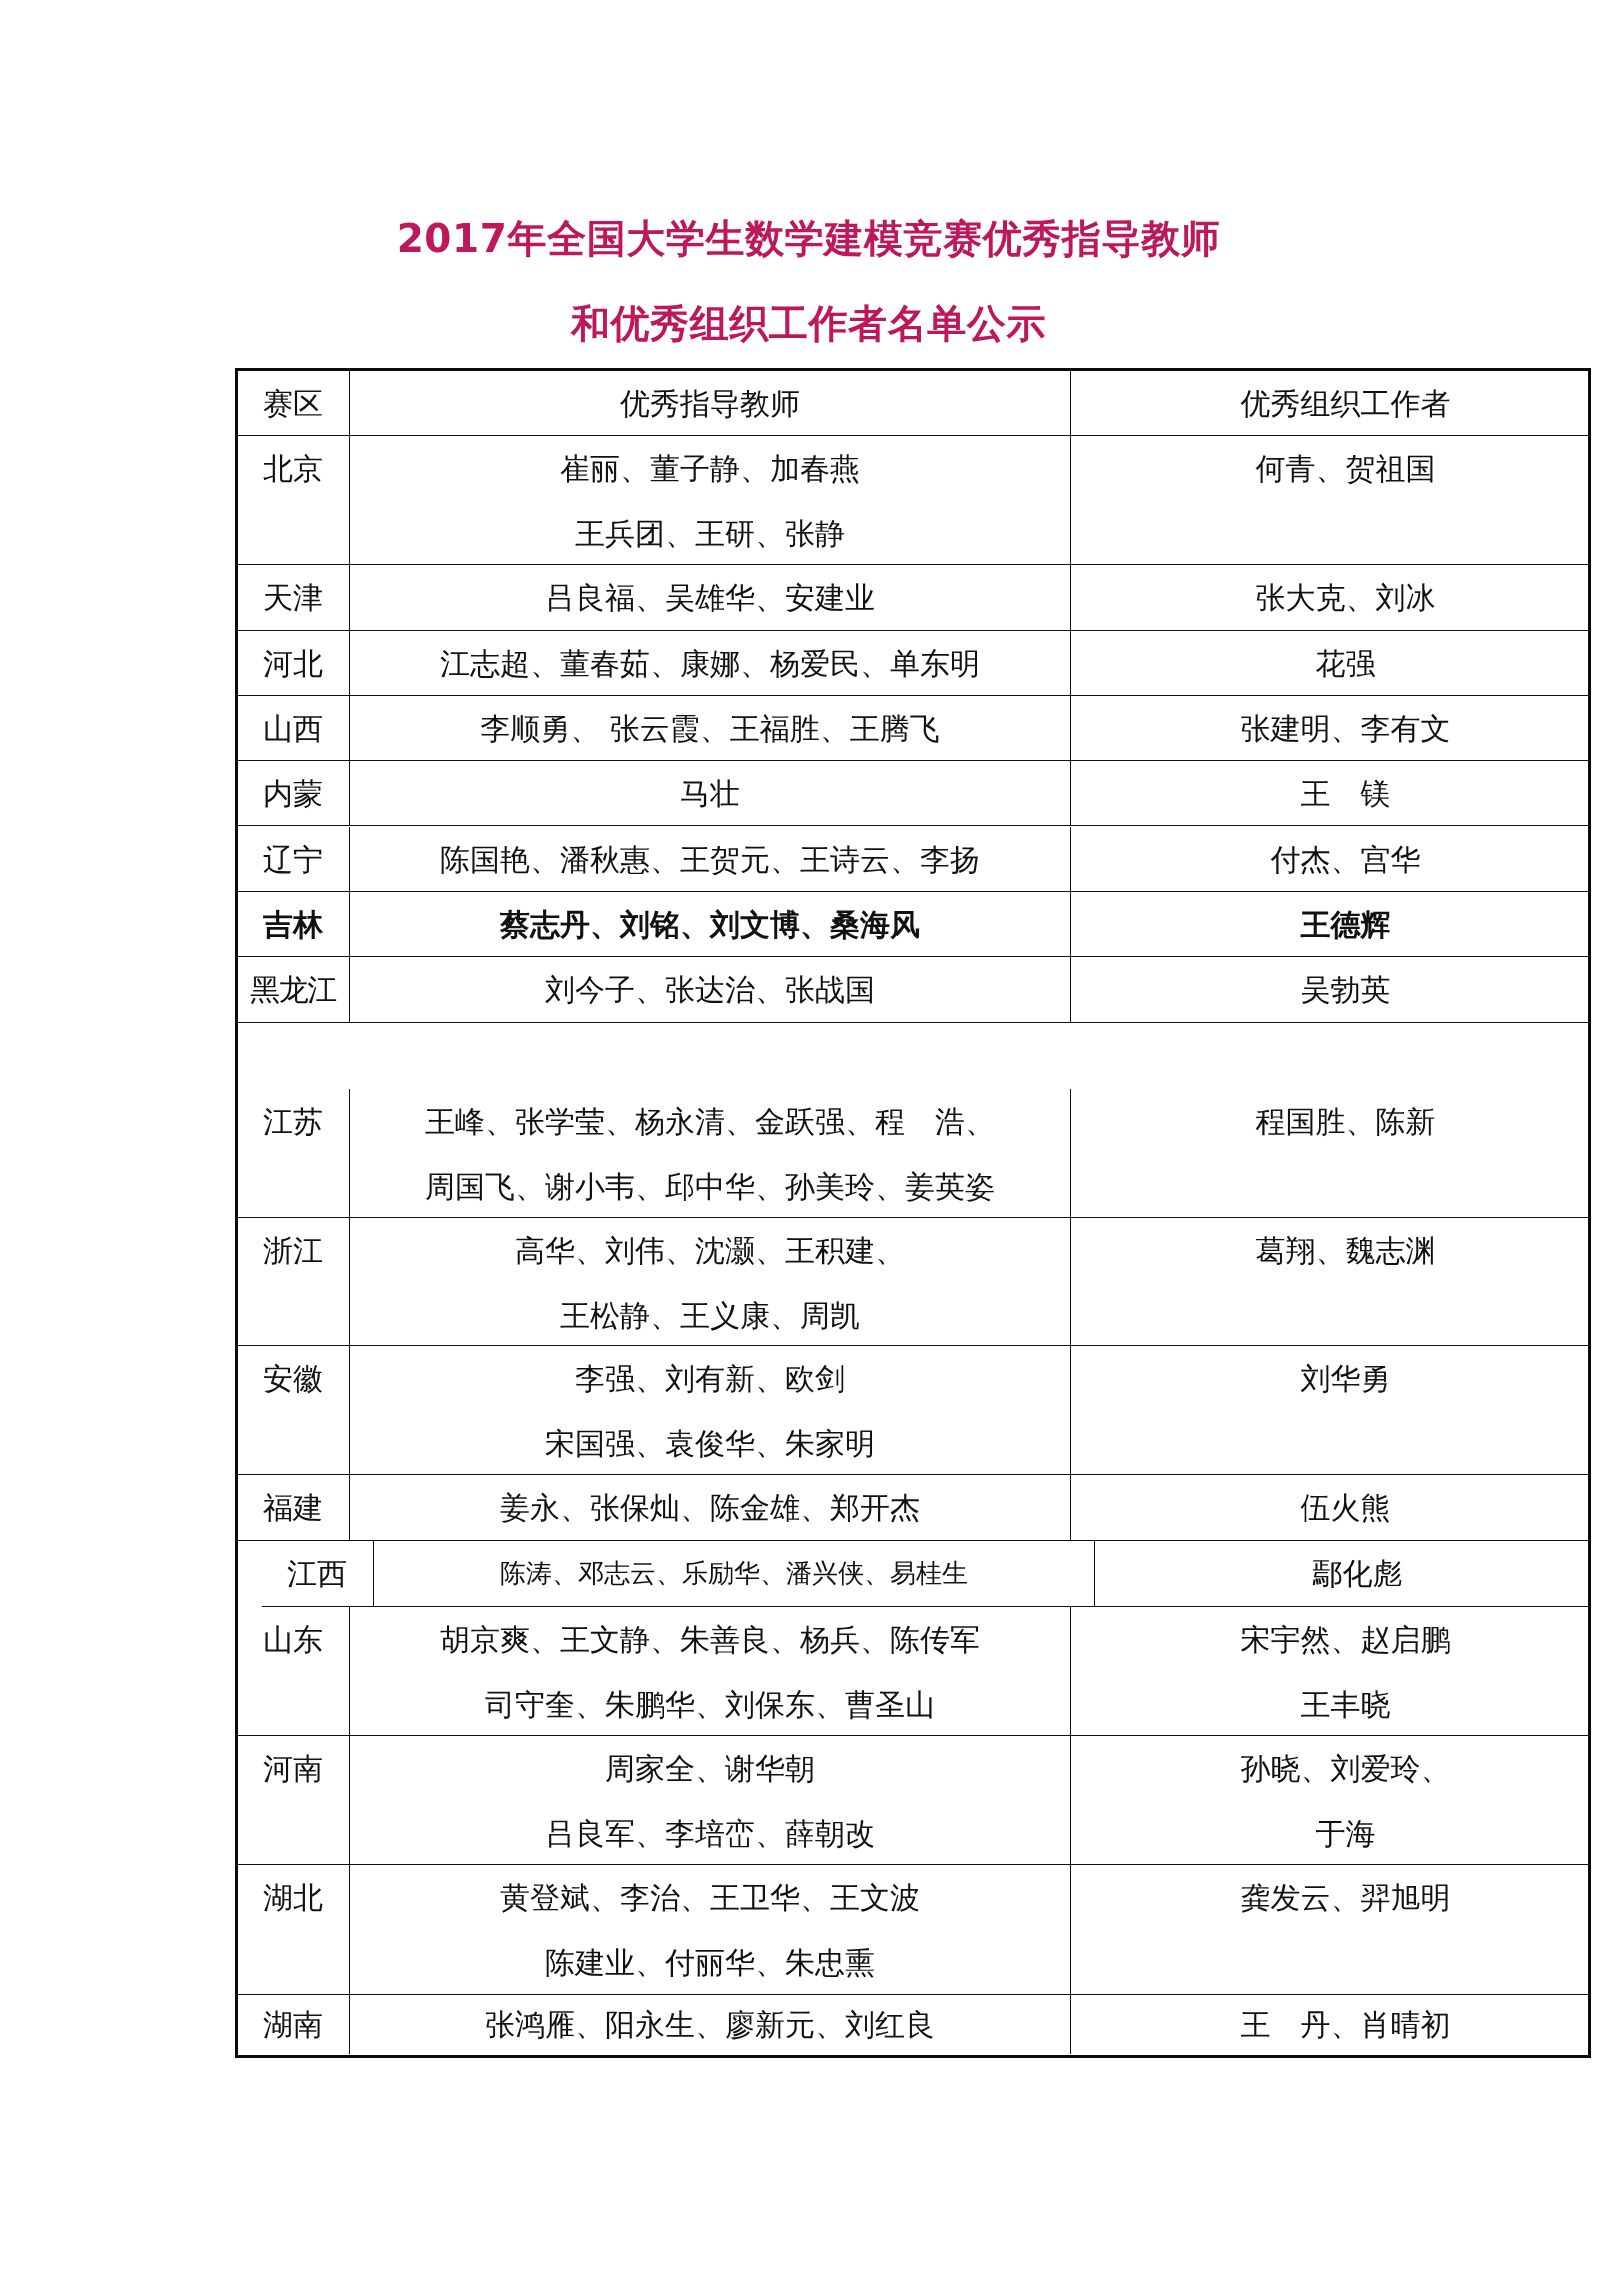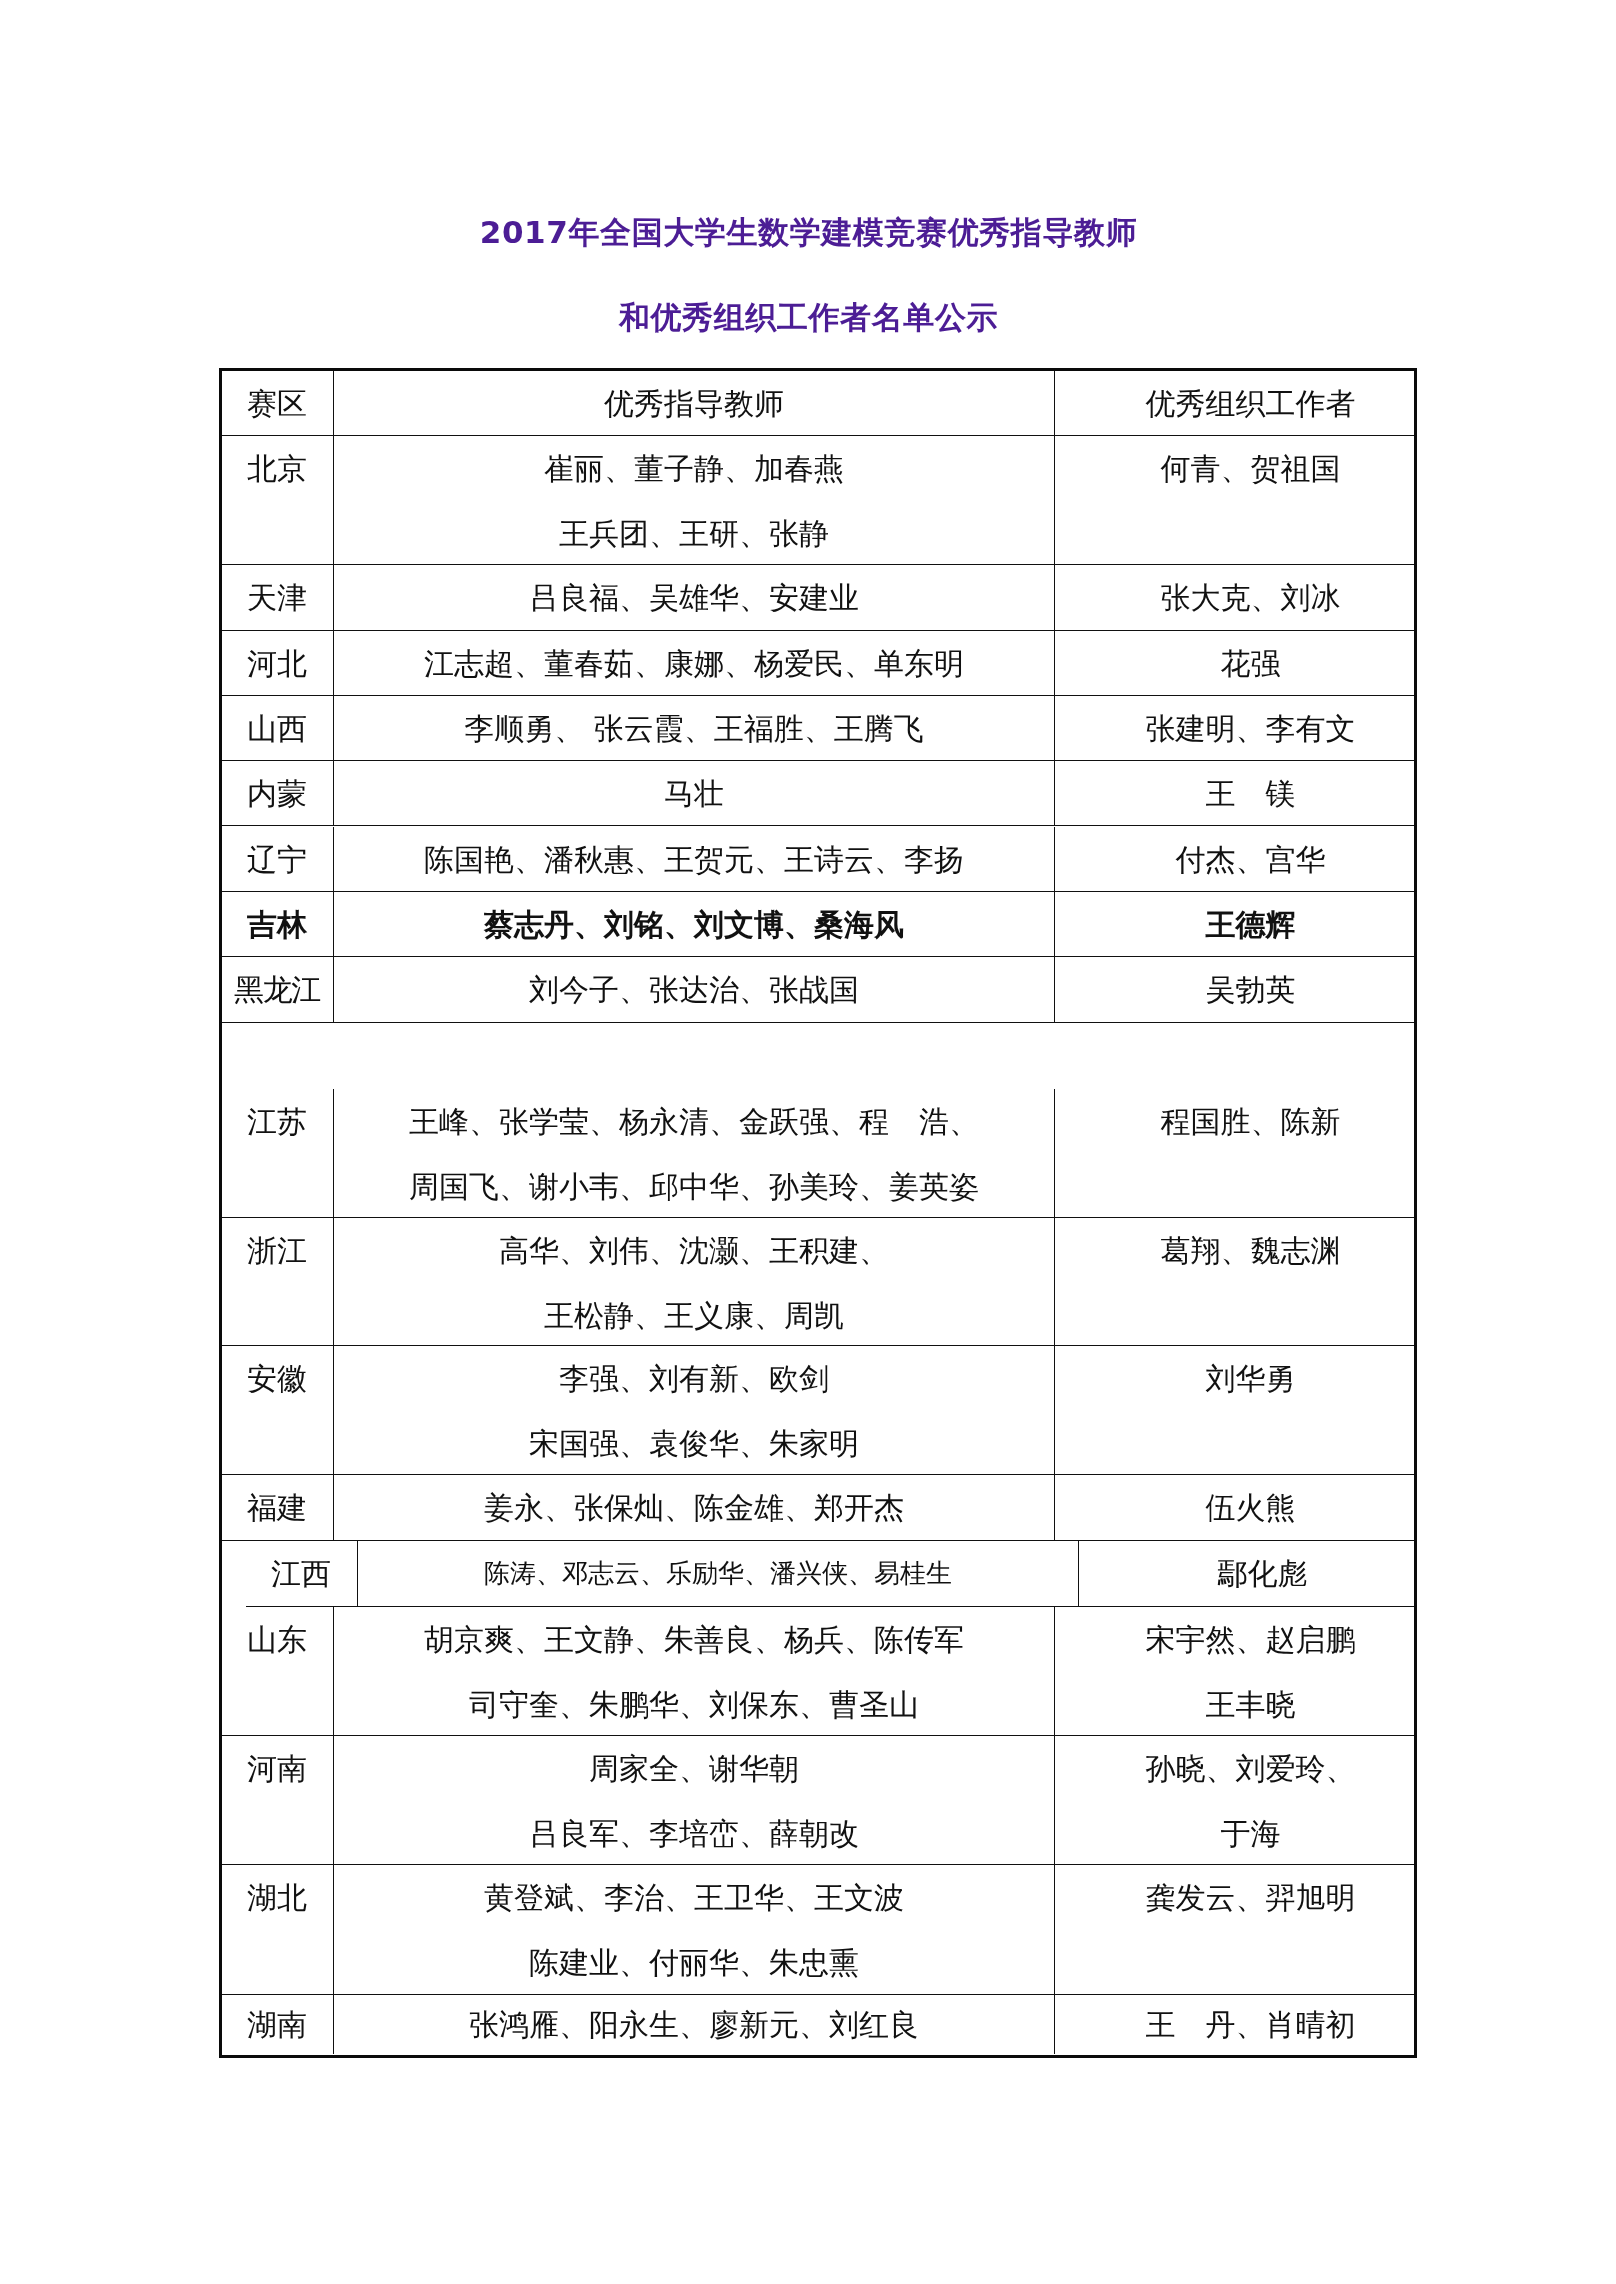--- a/index.html
+++ b/index.html
@@ -15,33 +15,33 @@
       font-family: "DejaVu Serif", "Liberation Serif", serif;
       color: #111111;
     }
     .title {
       position: absolute;
       left: 0;
       width: 1617px;
       text-align: center;
       font-family: "DejaVu Sans", "Liberation Sans", sans-serif;
       font-weight: bold;
-      font-size: 31px;
+      font-size: 39px;
       letter-spacing: 0.6px;
-      color: #4c1d95;
+      color: #be185d;
       white-space: nowrap;
     }
     .title-1 { top: 212px; }
     .title-2 { top: 297px; }
 
     .table {
       position: absolute;
-      left: 219px;
+      left: 235px;
       top: 368px;
-      width: 1198px;   
+      width: 1356px;   
       height: 1690px;  
       border: 3.2px solid #0a0a0a;
       box-sizing: border-box;
     }
     .row {
       position: absolute;
       left: 0;
       right: 0;
       border-bottom: 1.9px solid #111111;
       box-sizing: border-box;

